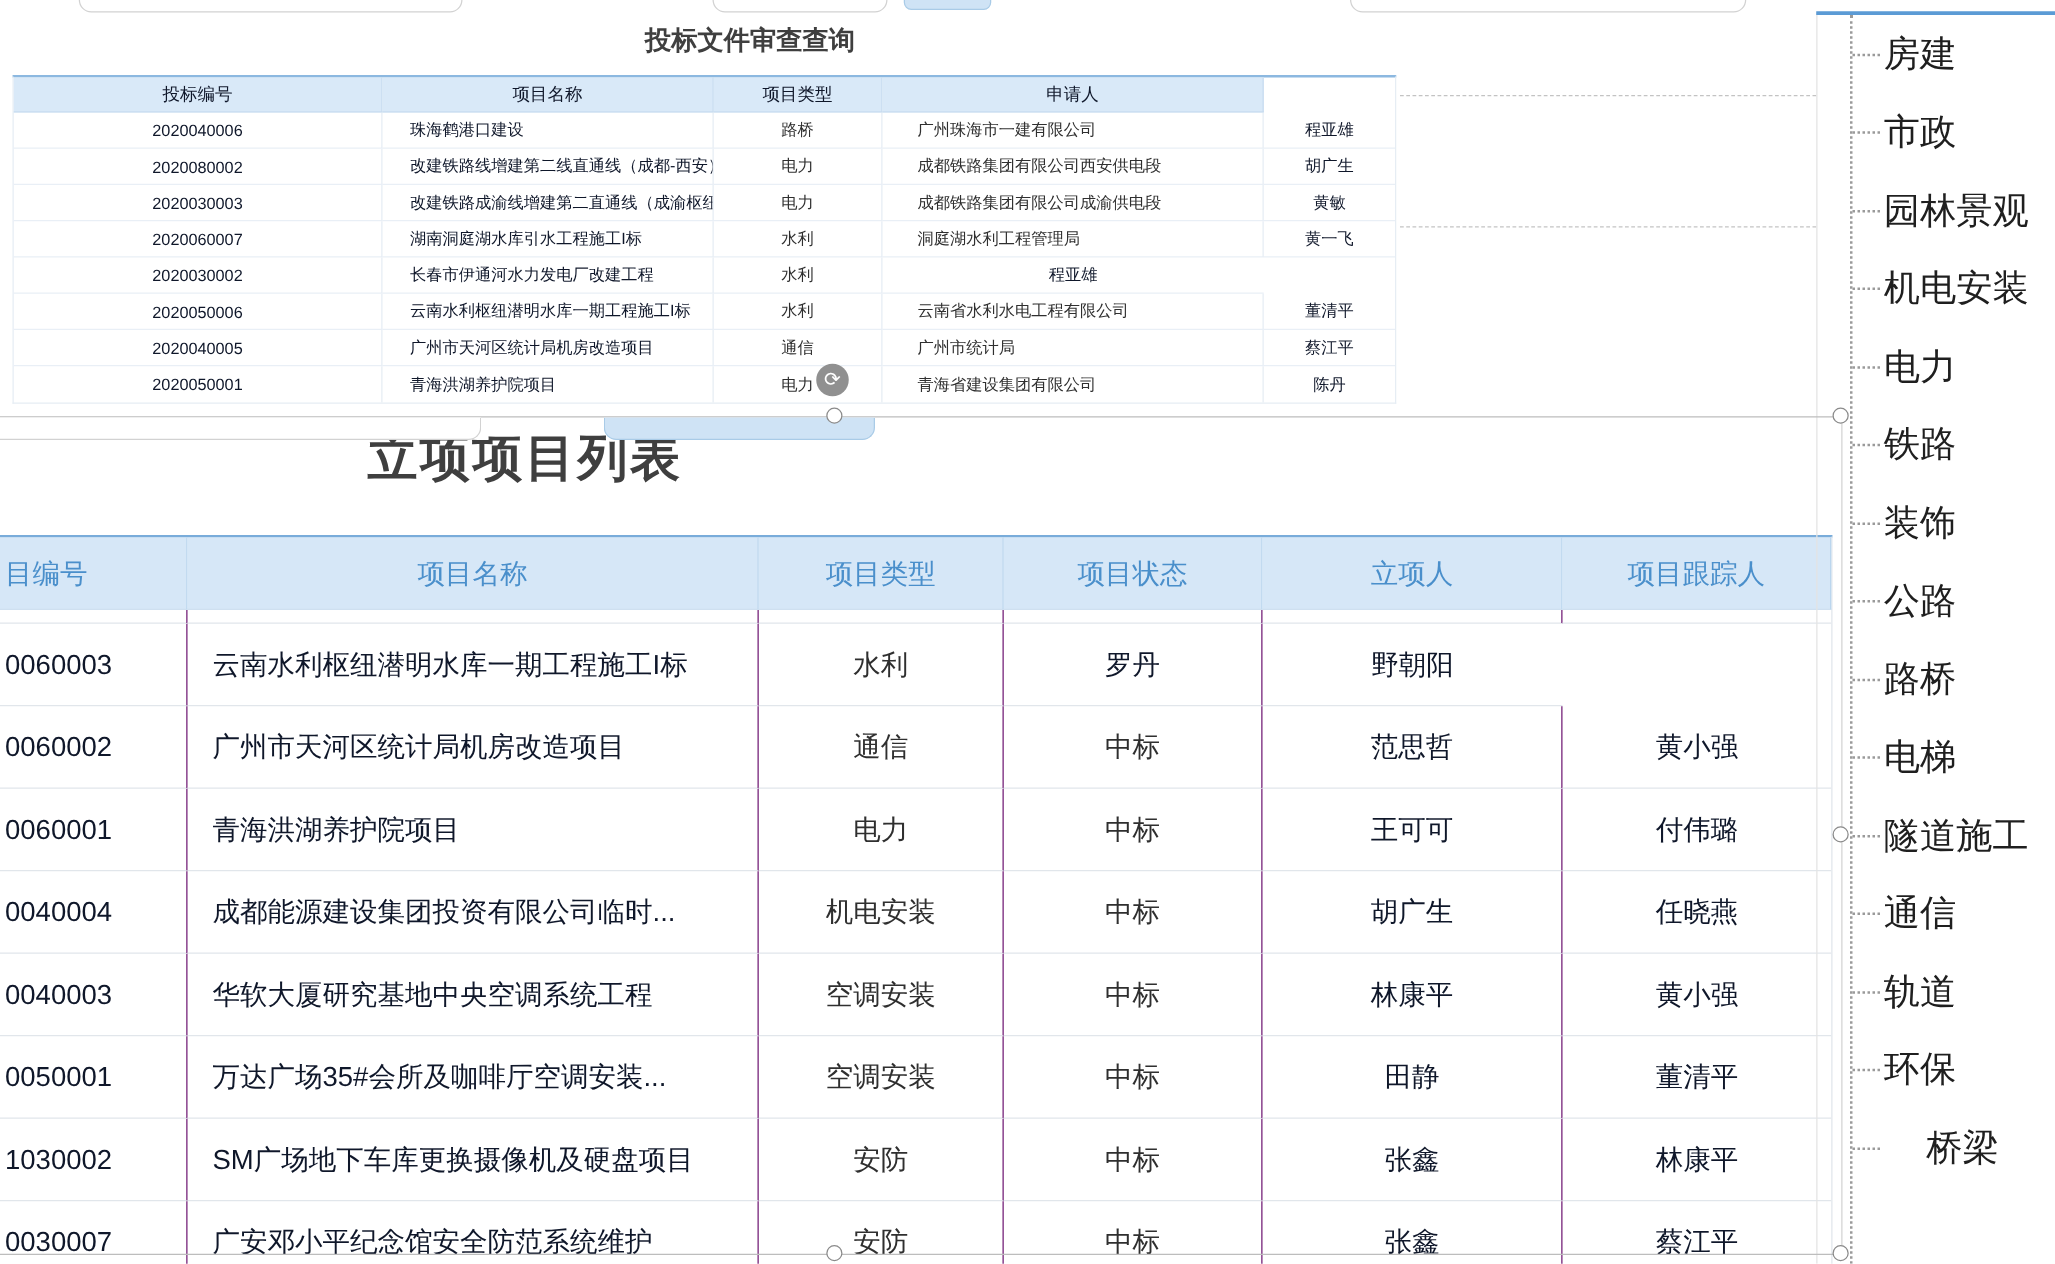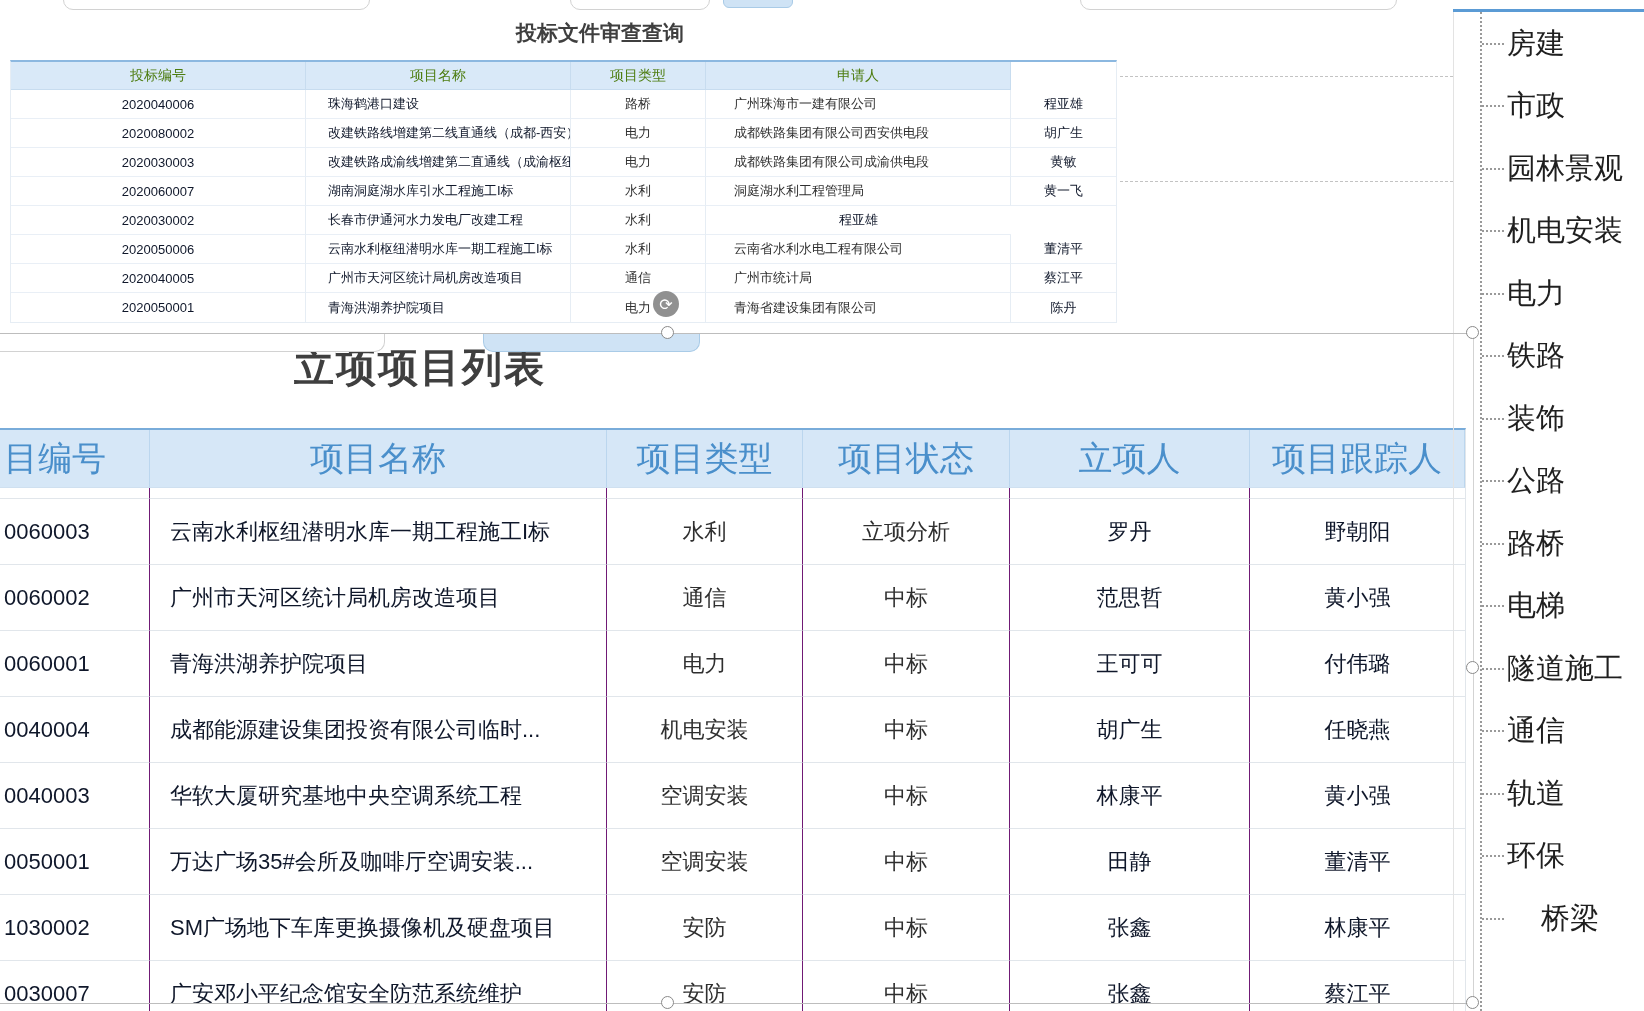--- a/index.html
+++ b/index.html
@@ -24,34 +24,34 @@
   .blue { color:#0f172a; }
   .dark { color:#2f2f2f; }
 
   
   .table1 { position:absolute; left:10px; top:60px; width:1107px;
     border:1px solid #e6edf4; border-top:2px solid #8cb8e0; background:#fff; }
   .table1 .r { grid-template-columns:295px 265px 135px 305px 105px; height:29px; }
   .table1 .r.h { height:28px; }
   .table1 .c { font-size:13px; border-right:1px solid #e6edf4; border-bottom:1px solid #e9eff6; }
   .table1 .c:last-child { border-right:none; }
-  .table1 .r.h .c { background:#d9e9f8; color:#4d7c0f; font-size:14px; border-right:1px solid #c7dcef; border-bottom:1px solid #c7dcef; }
+  .table1 .r.h .c { background:#d9e9f8; color:#0f172a; font-size:14px; border-right:1px solid #c7dcef; border-bottom:1px solid #c7dcef; }
   .table1 .r:last-child .c { border-bottom:none; }
   .table1 .npad { padding-left:22px; }
   .table1 .opad { padding-left:28px; }
 
   
   .table2 { position:absolute; left:0; top:428px; width:1466px;
     border-top:2px solid #79acda; border-right:1px solid #e1e6eb; background:#fff; }
   .table2 .r { grid-template-columns:150px 457px 196px 207px 240px 215px; height:66px; }
   .table2 .r.h { height:58px; }
   .table2 .r.sp { height:11px; }
   .table2 .c { font-size:22px; border-right:1px solid #701a75; border-bottom:1px solid #e1e6eb; }
   .table2 .c:last-child { border-right:none; }
-  .table2 .r.h .c { background:#d6e7f7; color:#4a8fcb; font-size:34px; border-right:1px solid #bbd6ee; border-bottom:1px solid #cfe0f0; }
+  .table2 .r.h .c { background:#d6e7f7; color:#4a8fcb; font-size:22px; border-right:1px solid #bbd6ee; border-bottom:1px solid #cfe0f0; }
   .table2 .npad { padding-left:20px; }
   .table2 .idpad { padding-left:4px; }
 
   
   .guide { position:absolute; left:1120px; width:333px; height:0; border-top:1px dashed #c3c3c3; }
   .selline { position:absolute; background:#bdbdbd; z-index:5; }
   .handle { position:absolute; width:13px; height:13px; border-radius:50%;
     background:#fff; border:1.5px solid #8a8a8a; z-index:7; }
   .rotbadge { position:absolute; left:653px; top:291px; width:26px; height:26px; border-radius:50%;
     background:#909090; color:#fff; display:flex; align-items:center; justify-content:center;
@@ -165,21 +165,20 @@
         <div class="c"></div>
         <div class="c"></div>
         <div class="c"></div>
         <div class="c"></div>
         <div class="c"></div>
     </div>
     <div class="r">
       <div class="c blue left idpad">0060003</div>
       <div class="c blue left npad">云南水利枢纽潜明水库一期工程施工I标</div>
       <div class="c dark">水利</div>
-      <div class="c dark">立项分析</div>
       <div class="c blue">罗丹</div>
       <div class="c blue">野朝阳</div>
     </div>
     <div class="r">
       <div class="c blue left idpad">0060002</div>
       <div class="c blue left npad">广州市天河区统计局机房改造项目</div>
       <div class="c dark">通信</div>
       <div class="c dark">中标</div>
       <div class="c blue">范思哲</div>
       <div class="c blue">黄小强</div>

